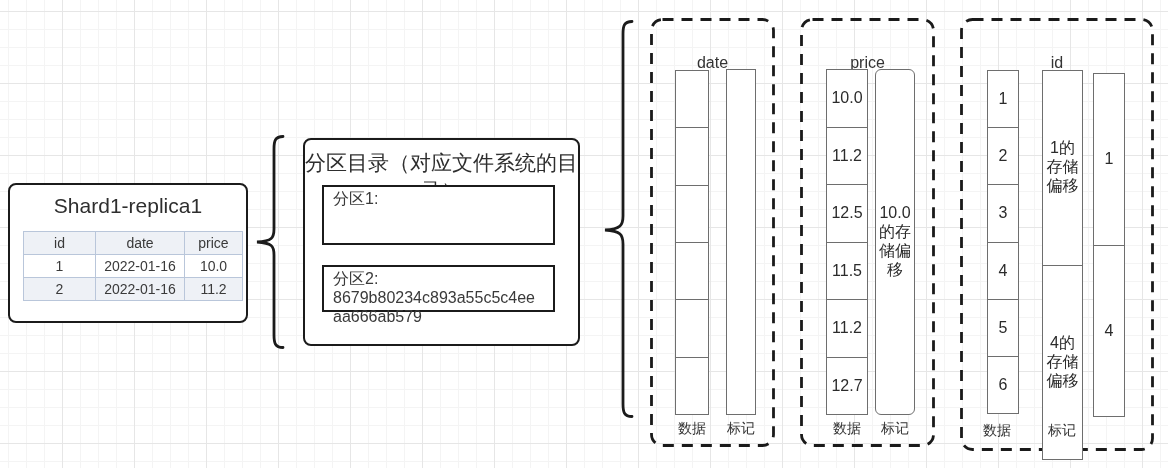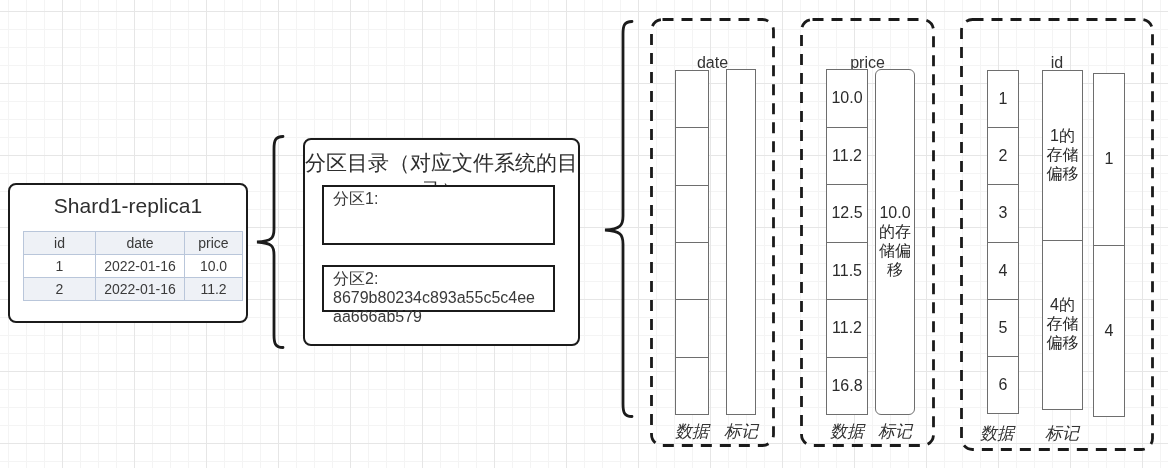--- a/index.html
+++ b/index.html
@@ -40,21 +40,21 @@
   .brace path{fill:none;stroke:#1b1b1b;stroke-width:2.8;stroke-linecap:round;}
   
   .dashed-box{position:absolute;}
   .dash-rect{position:absolute;left:0;top:0;}
   .cf-title{position:absolute;top:36px;left:0;width:100%;text-align:center;font-size:16px;color:#333;}
   .col{position:absolute;display:flex;flex-direction:column;background:#fff;border:1.5px solid #6e6e6e;box-sizing:border-box;}
   .cell{flex:1 1 0;border-bottom:1.5px solid #6e6e6e;display:flex;align-items:center;justify-content:center;
     font-size:16px;color:#2b2b2b;overflow:hidden;}
   .cell:last-child{border-bottom:none;}
   .mark-cell{font-size:16px;text-align:center;word-break:break-all;line-height:1.18;padding:0 2px;}
-  .cf-label{position:absolute;top:402px;font-size:17px;text-align:center;color:#333;font-style:italic;}
+  .cf-label{position:absolute;top:402px;font-size:14px;text-align:center;color:#333;}
 </style>
 </head>
 <body>
 
 <div class="canvas">
 
   <div class="shape" id="shard-box">
     <div class="shape-title">Shard1-replica1</div>
     <table id="shard-table">
       <thead>
@@ -122,21 +122,21 @@
     <svg class="dash-rect" width="135" height="429">
       <rect x="1.5" y="1.5" width="132" height="426" rx="11" fill="none" stroke="#1a1a1a" stroke-width="2.8" stroke-dasharray="11 8"></rect>
     </svg>
     <div class="cf-title">price</div>
     <div class="col" style="left:26px;top:51px;width:42px;height:346px;">
         <div class="cell">10.0</div>
         <div class="cell">11.2</div>
         <div class="cell">12.5</div>
         <div class="cell">11.5</div>
         <div class="cell">11.2</div>
-        <div class="cell">16.8</div>
+        <div class="cell">12.7</div>
       </div>
     <div class="col" style="left:75px;top:51px;width:40px;height:346px;border-radius:6px;">
         <div class="cell mark-cell">10.0的存储偏移</div>
       </div>
     <div class="cf-label" style="left:17px;width:60px;">数据</div>
     <div class="cf-label" style="left:65px;width:60px;">标记</div>
   </div>
 
   <div class="dashed-box" style="left:960px;top:18px;width:194px;height:433px;">
     <svg class="dash-rect" width="194" height="433">
@@ -144,21 +144,21 @@
     </svg>
     <div class="cf-title">id</div>
     <div class="col" style="left:27px;top:52px;width:32px;height:344px;">
         <div class="cell">1</div>
         <div class="cell">2</div>
         <div class="cell">3</div>
         <div class="cell">4</div>
         <div class="cell">5</div>
         <div class="cell">6</div>
       </div>
-    <div class="col" style="left:82px;top:52px;width:41px;height:340px;align-items:center;">
+    <div class="col" style="left:82px;top:52px;width:41px;height:390px;align-items:center;">
         <div class="cell mark-cell">1的存储偏移</div>
         <div class="cell mark-cell">4的存储偏移</div>
       </div>
     <div class="col" style="left:133px;top:55px;width:32px;height:344px;">
         <div class="cell">1</div>
         <div class="cell">4</div>
       </div>
     <div class="cf-label" style="left:7px;width:60px;top:404px;">数据</div>
     <div class="cf-label" style="left:72px;width:60px;top:404px;">标记</div>
     <div class="cf-label" style="left:118px;width:80px;top:404px;margin-top:46px;">主键索引</div>

